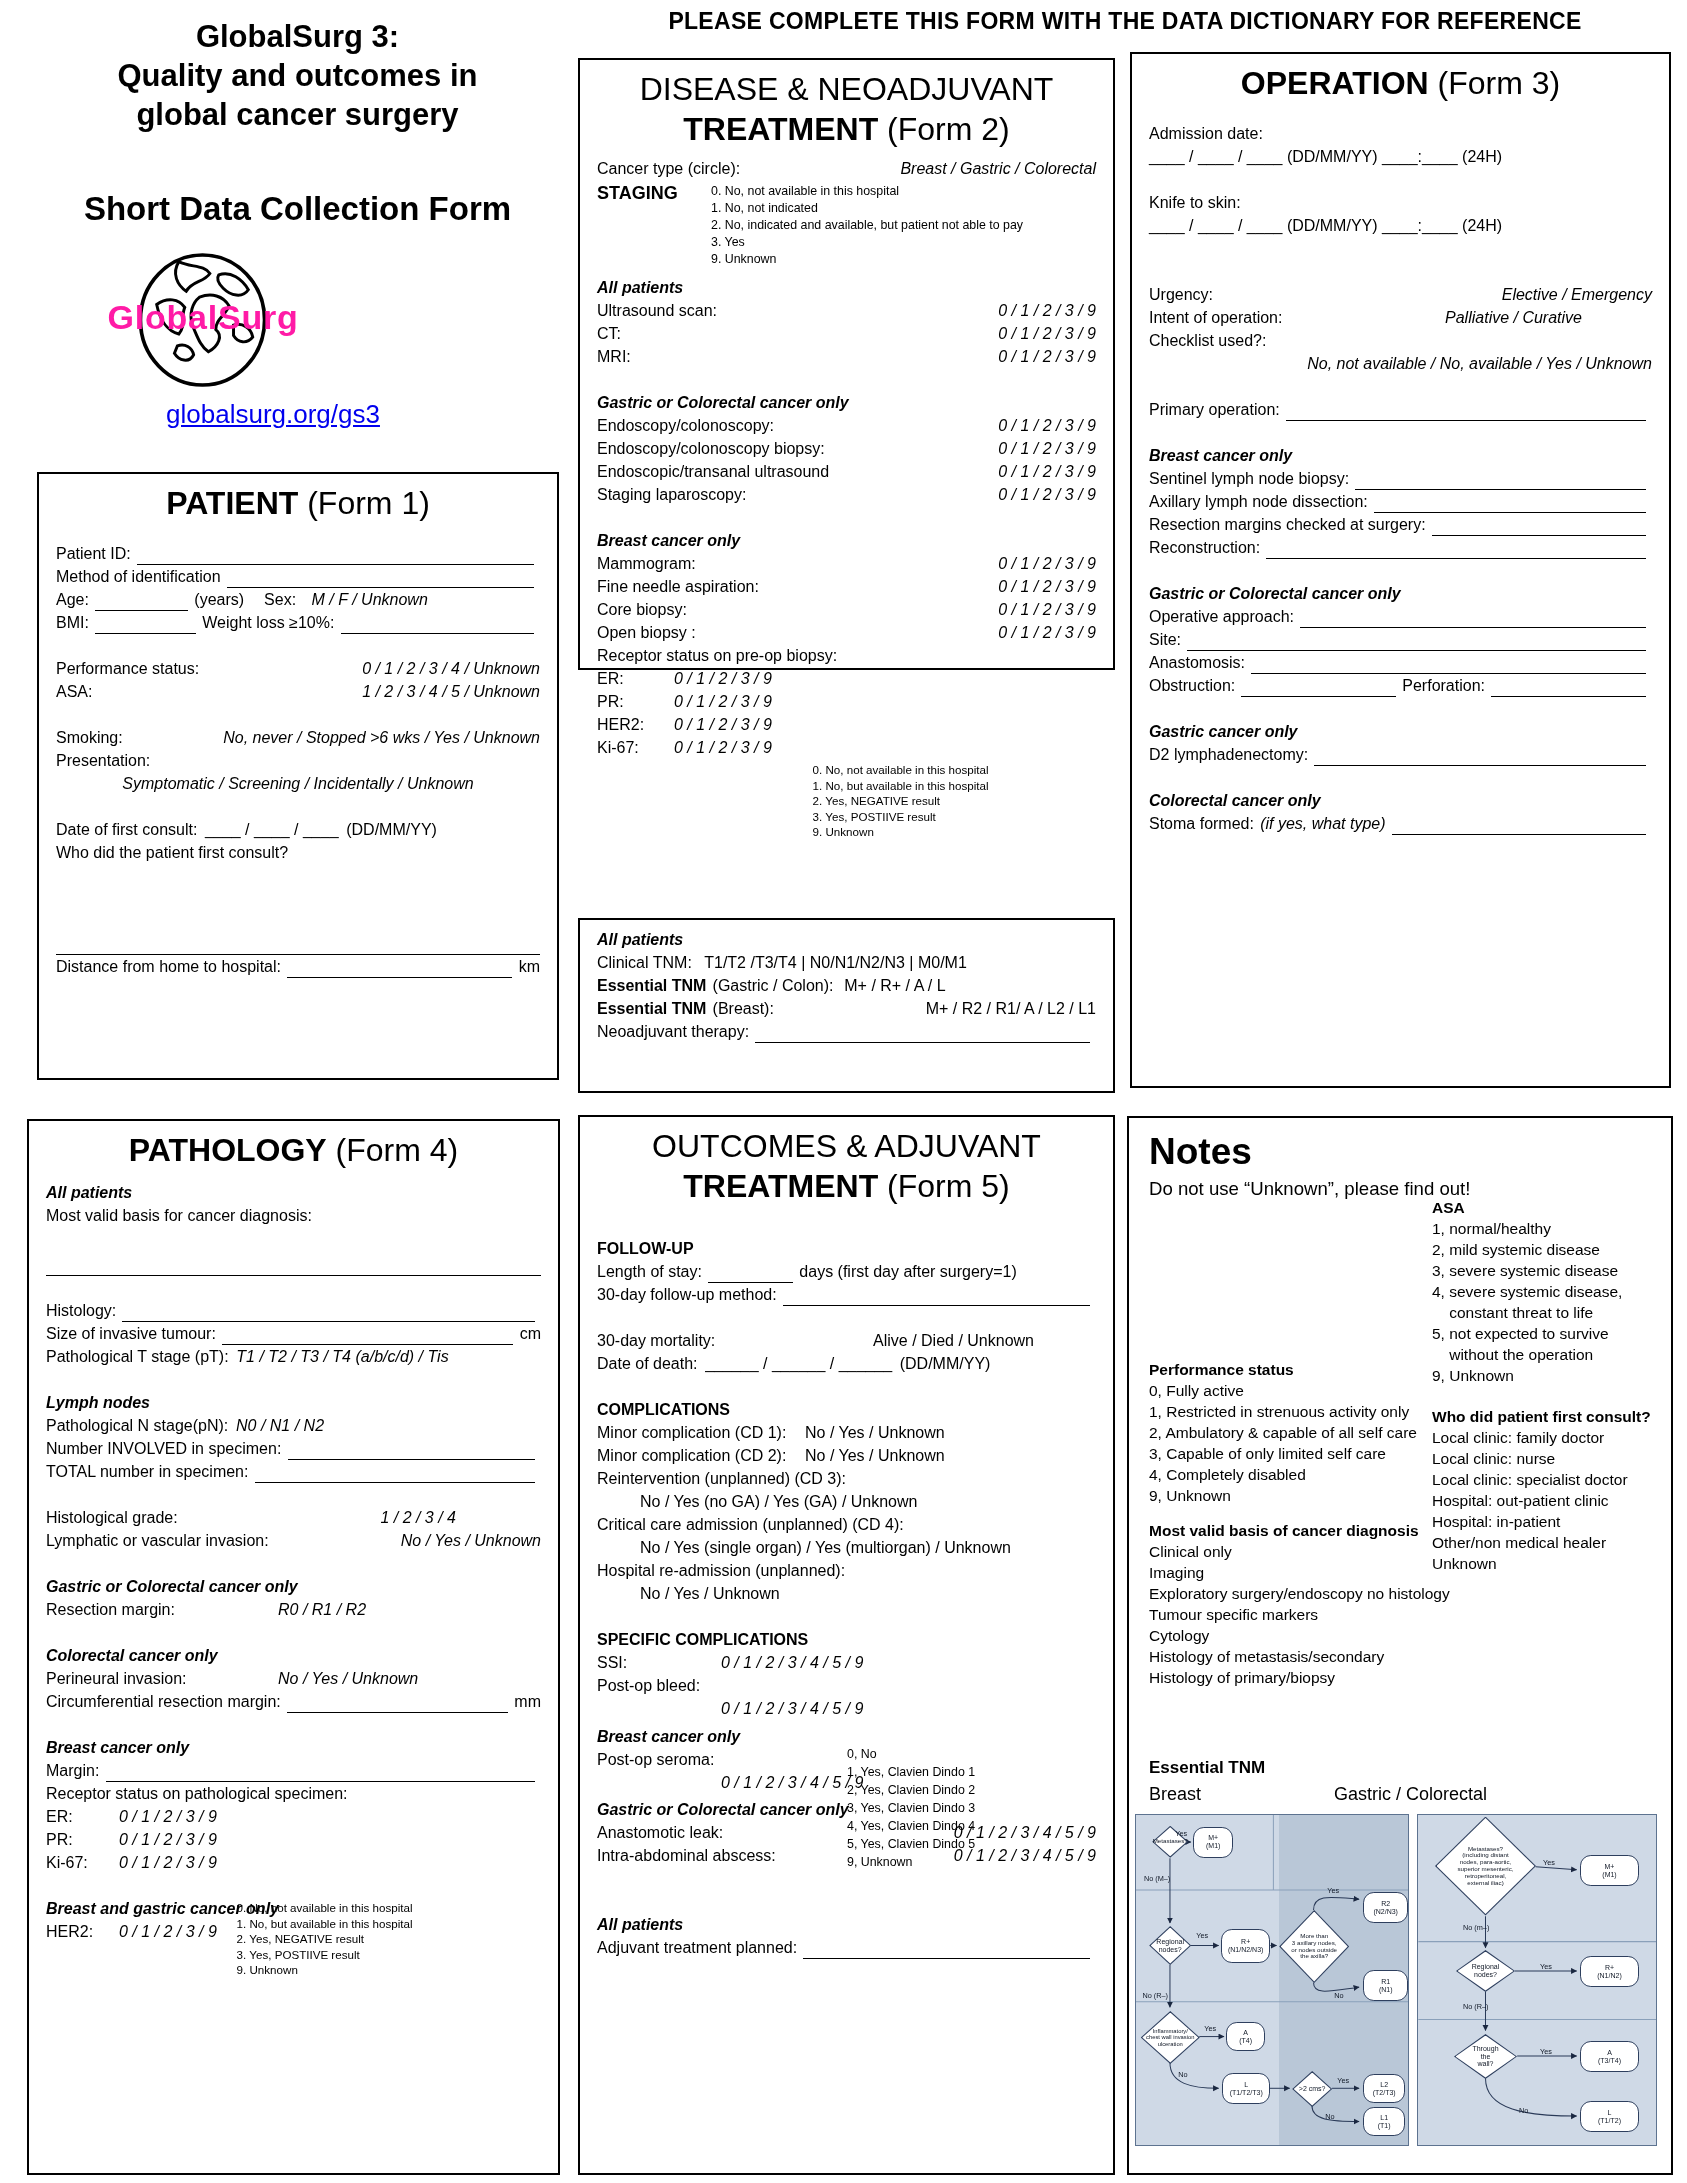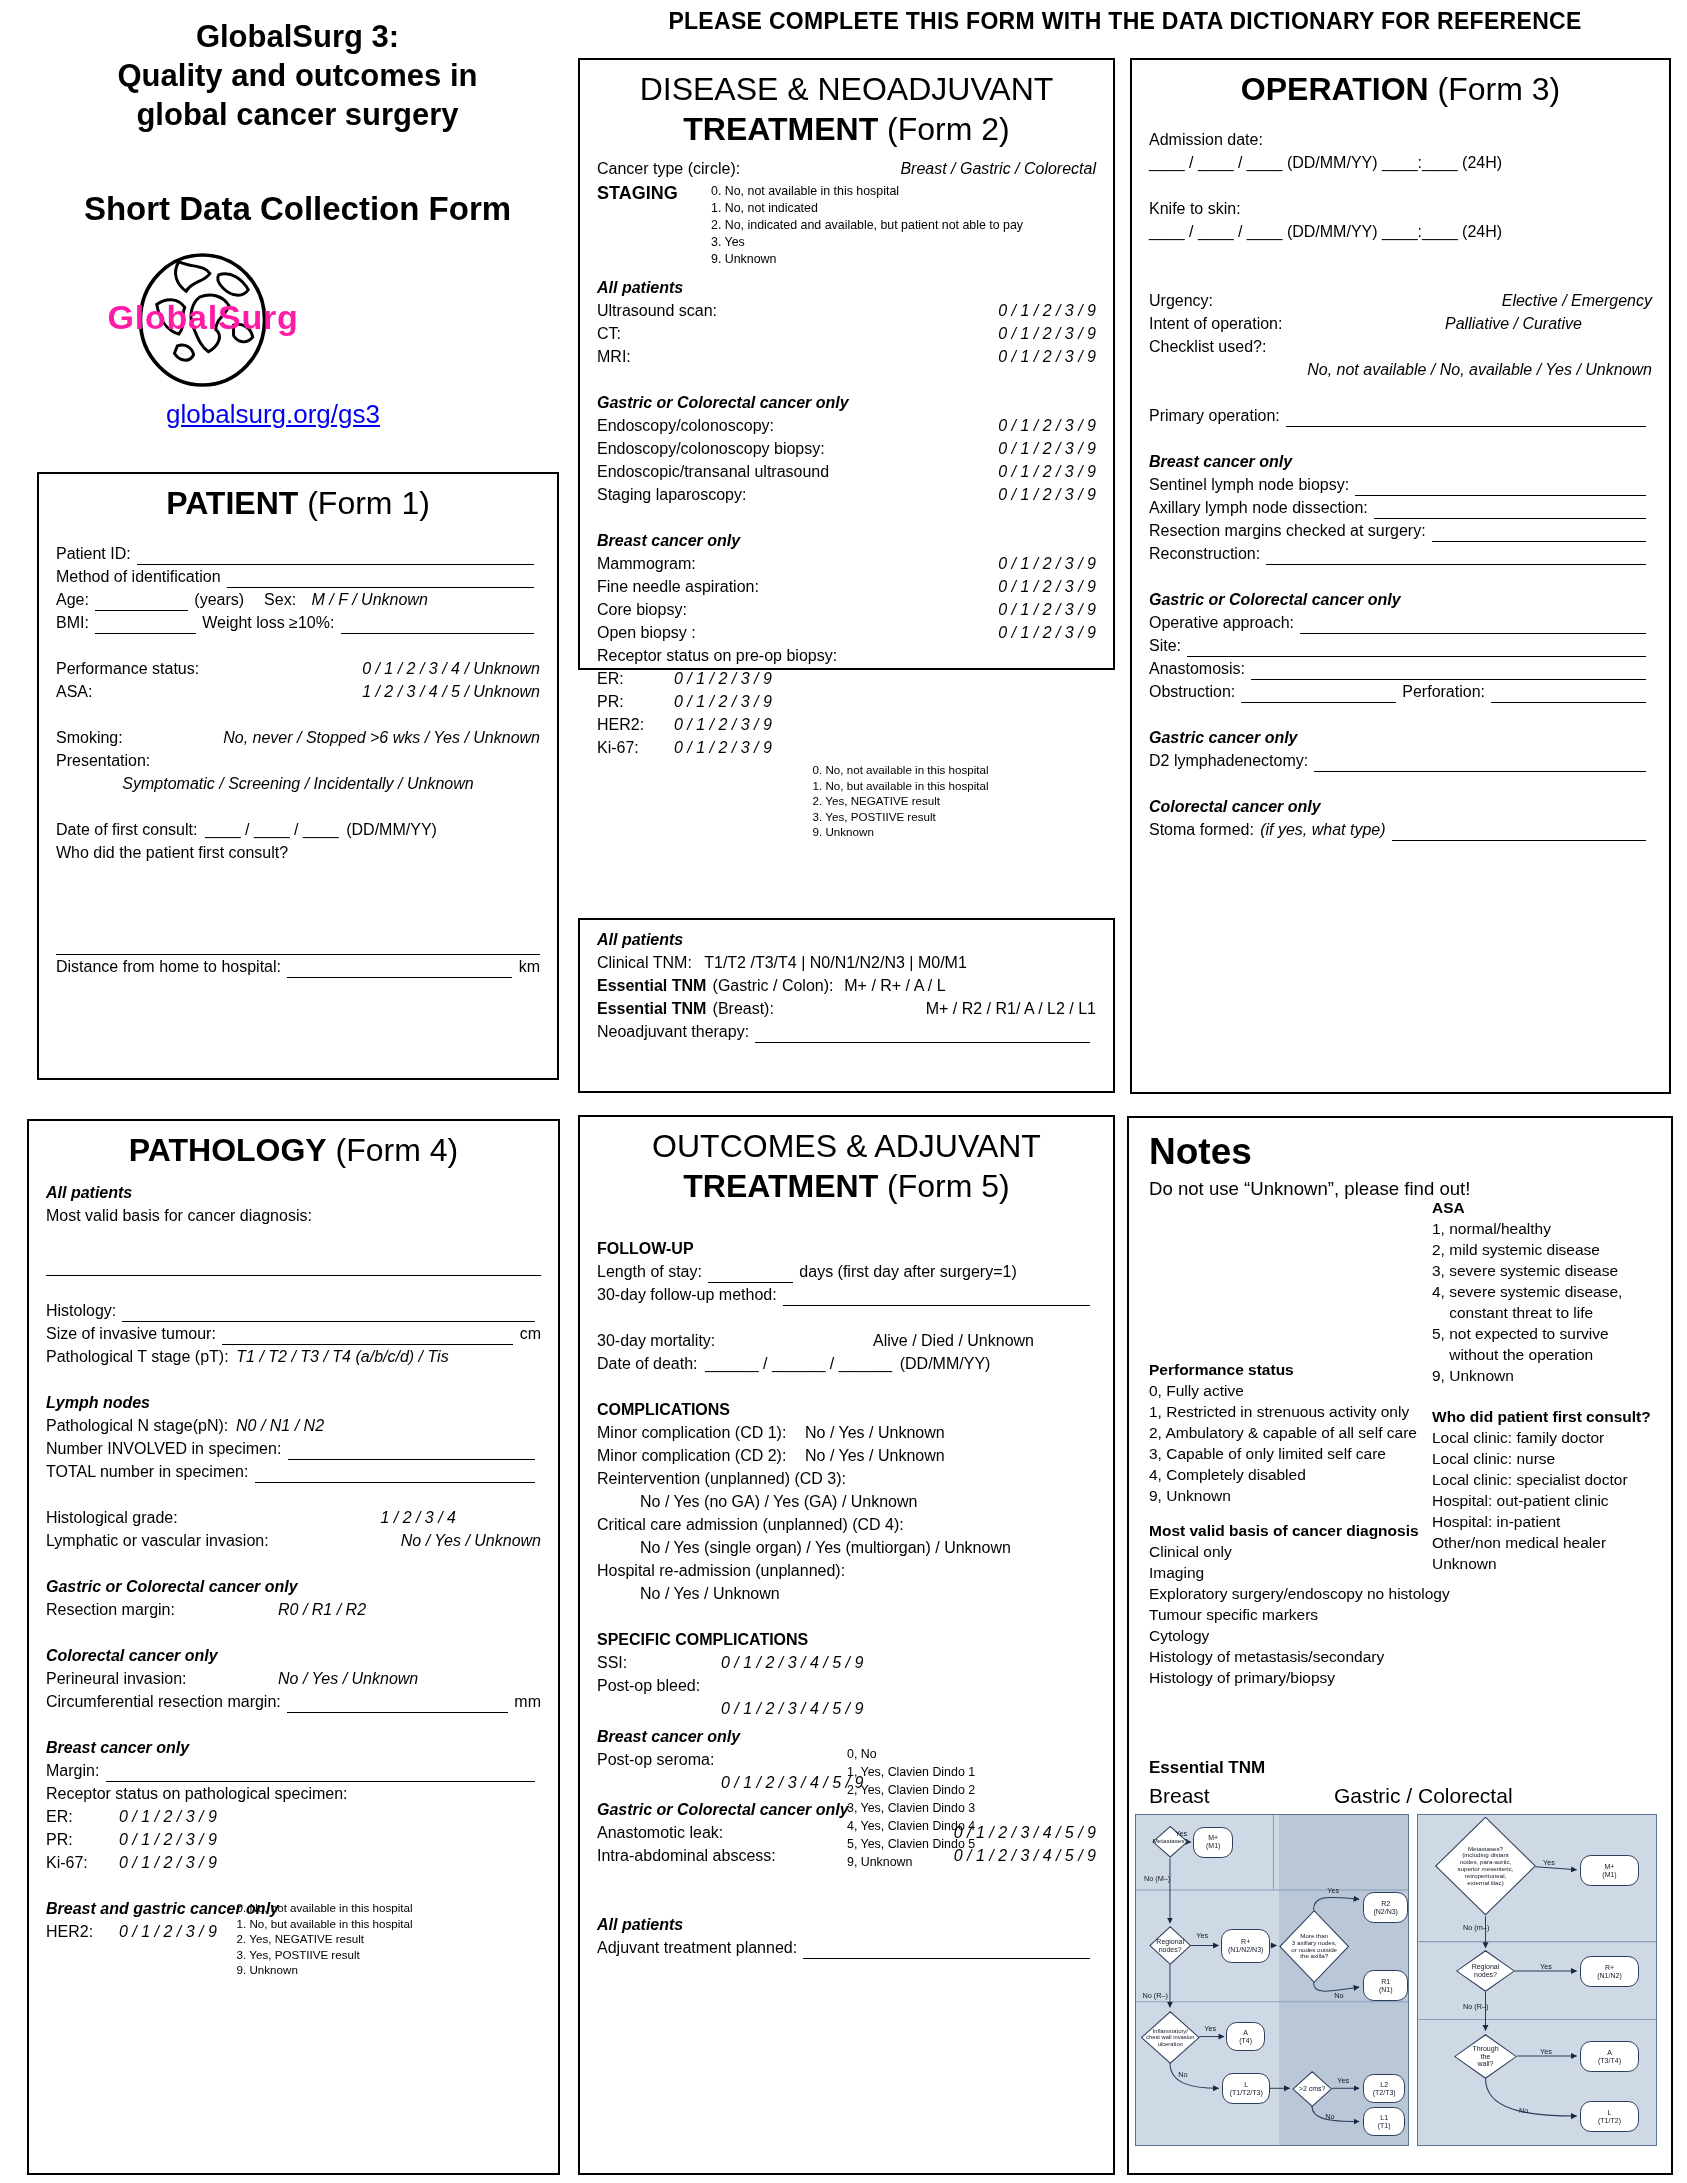--- a/index.html
+++ b/index.html
@@ -48,21 +48,21 @@
 font-size:7px;line-height:1.12;white-space:pre-line;z-index:2;box-sizing:border-box;color:#101826}
 .dm{position:absolute;z-index:2}
 .dm:before{content:"";position:absolute;left:0;top:0;right:0;bottom:0;background:#2e3f5e;
 clip-path:polygon(50% 0,100% 50%,50% 100%,0 50%)}
 .dm .df{position:absolute;left:1.5px;top:1.5px;right:1.5px;bottom:1.5px;background:#fff;
 clip-path:polygon(50% 0,100% 50%,50% 100%,0 50%)}
 .dm .dt{position:absolute;left:2%;top:4%;right:2%;bottom:4%;display:flex;align-items:center;
 justify-content:center;text-align:center;font-size:7px;line-height:1.1;white-space:pre-line;z-index:1;color:#101826}
 .flbl{position:absolute;font-size:7.3px;z-index:3;color:#101826;white-space:nowrap}
 .etnm-h{position:absolute;font-size:17px;font-weight:bold}
-.etnm-l{position:absolute;font-size:21px}
+.etnm-l{position:absolute;font-size:18px}
 </style>
 </head>
 <body>
 
 <div class="hdr">PLEASE COMPLETE THIS FORM WITH THE DATA DICTIONARY FOR REFERENCE</div>
 
 <div class="intro">
   <div class="t1">GlobalSurg 3:</div>
   <div class="t1">Quality and outcomes in</div>
   <div class="t1">global cancer surgery</div>
@@ -268,21 +268,21 @@
     <span>(Breast):</span>
     <span style="flex:1"></span>
     <span>M+ / R2 / R1/ A / L2 / L1</span>
   </div>
   <div class="row">
     <span>Neoadjuvant therapy:</span>
     <span class="fill"></span>
   </div>
 </div>
 
-<div class="box" style="left:1130px;top:58px;width:541px;height:1036px">
+<div class="box" style="left:1130px;top:52px;width:541px;height:1036px">
   <div class="panel-title">
     <span class="t">OPERATION</span>
     <span>(Form 3)</span>
   </div>
   <div class="gap05"></div>
   <div class="row">
     <span>Admission date:</span>
   </div>
   <div class="row">
     <span>____ / ____ / ____ (DD/MM/YY) ____:____ (24H)</span>

